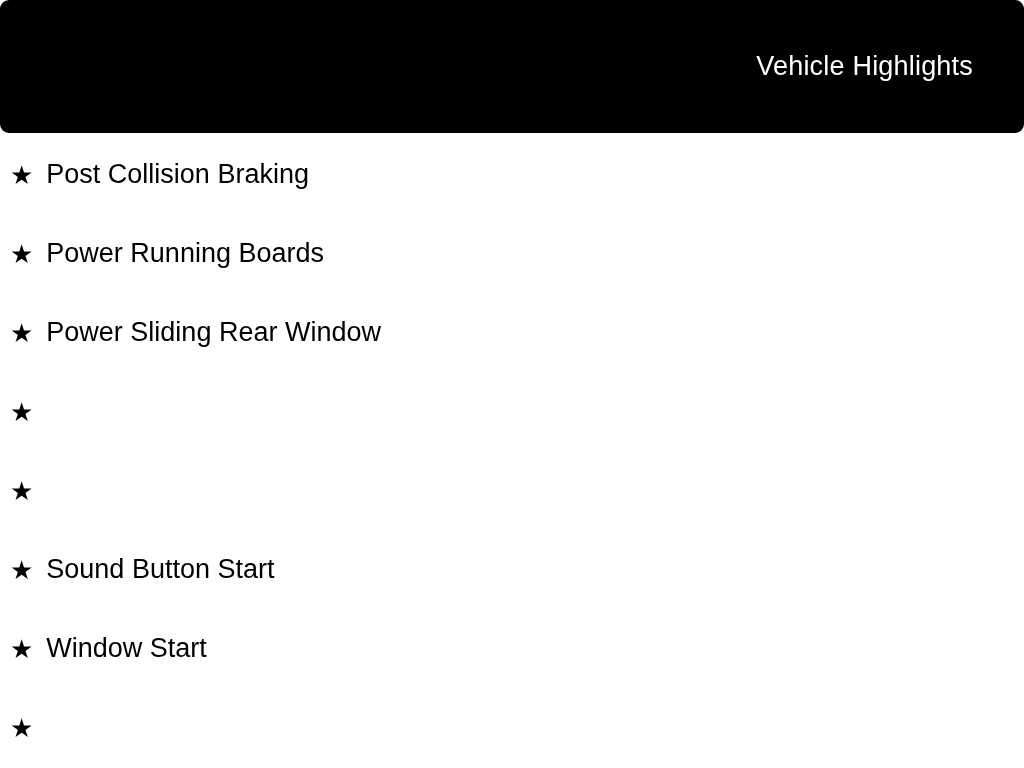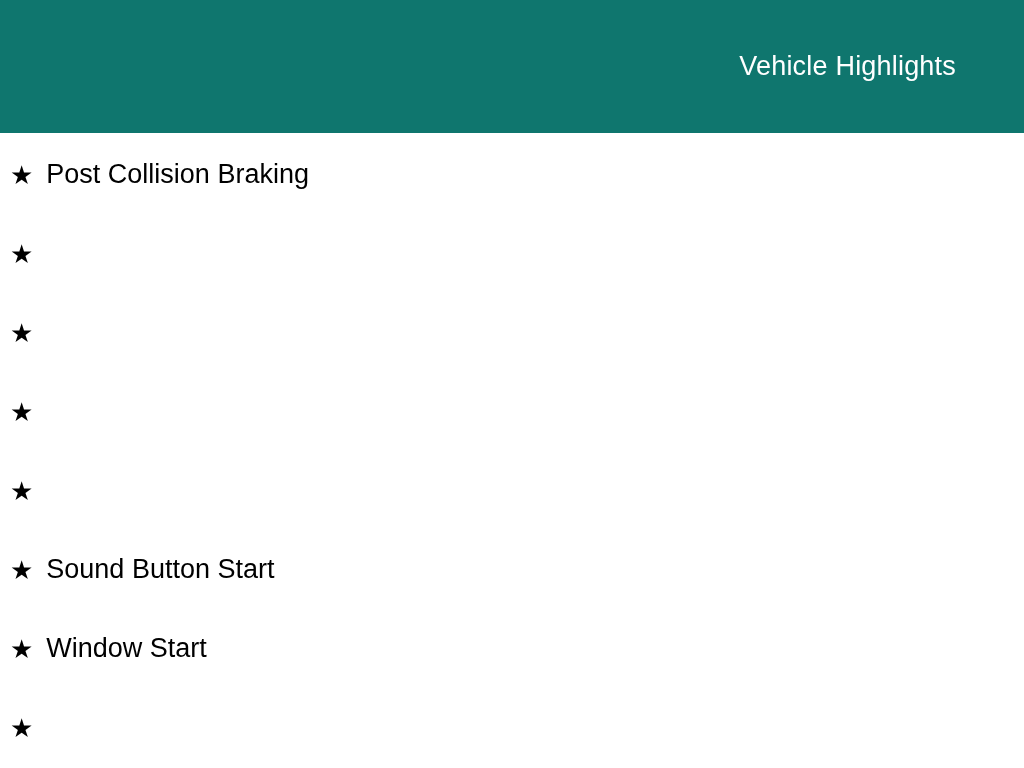--- a/index.html
+++ b/index.html
@@ -6,25 +6,26 @@
   html, body {
     width: 1024px;
     height: 768px;
     background: #ffffff;
     overflow: hidden;
     font-family: "Liberation Sans", sans-serif;
   }
   .header {
     width: 1024px;
     height: 133px;
-    background: #0f766e;
+    background: #000000;
     display: flex;
     align-items: center;
     justify-content: flex-end;
-    padding-right: 68px;
+    padding-right: 51px;
+    border-radius: 9px;
   }
   .header-title {
     color: #ffffff;
     font-size: 27px;
     font-weight: 400;
     letter-spacing: 0.2px;
   }
   .highlights-list {
     list-style: none;
     padding: 2px 0 0 10px;
@@ -50,23 +51,25 @@
   <div class="header-title">Vehicle Highlights</div>
 </header>
 
 <ul class="highlights-list">
   <li>
     <span class="star">★</span>
     <span>Post Collision Braking</span>
   </li>
   <li>
     <span class="star">★</span>
+    <span>Power Running Boards</span>
   </li>
   <li>
     <span class="star">★</span>
+    <span>Power Sliding Rear Window</span>
   </li>
   <li>
     <span class="star">★</span>
   </li>
   <li>
     <span class="star">★</span>
   </li>
   <li>
     <span class="star">★</span>
     <span>Sound Button Start</span>

